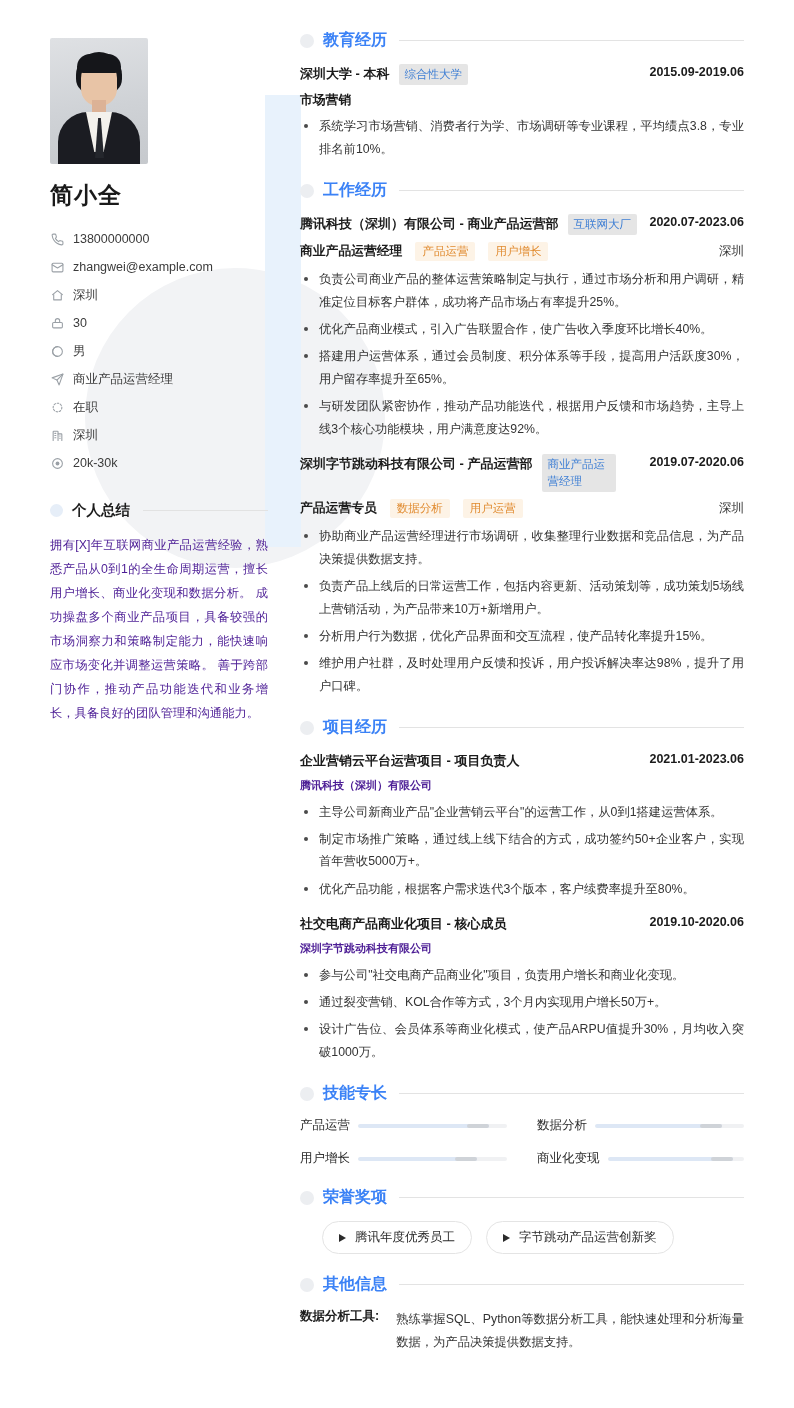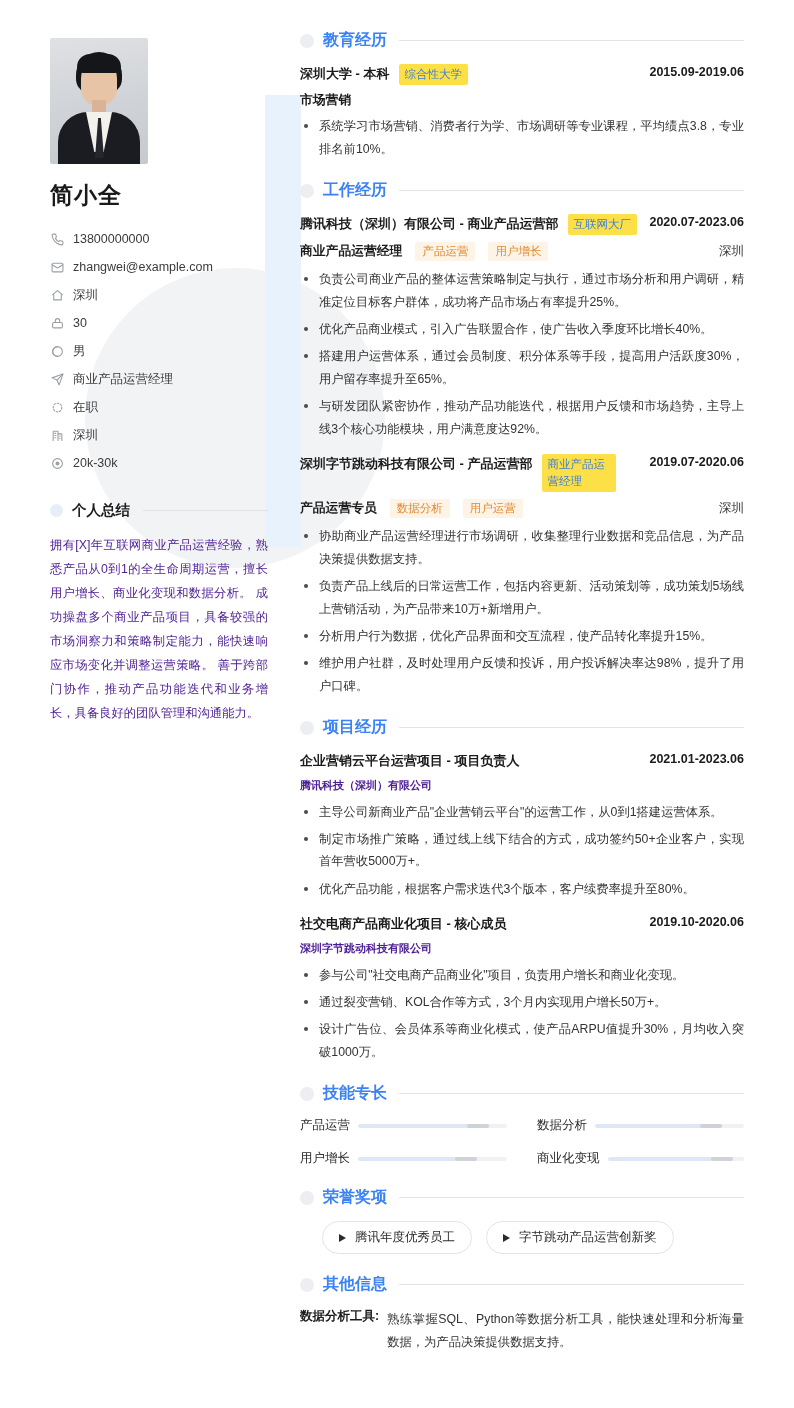--- a/index.html
+++ b/index.html
@@ -135,21 +135,21 @@
   .row1 {
     display: flex; align-items: flex-start; justify-content: space-between;
     gap: 10px; margin-bottom: 7px;
   }
   .row1-left { display: flex; align-items: flex-start; gap: 9px; flex-wrap: wrap; min-width: 0; }
   .org { font-size: 13px; font-weight: bold; color: #1b1b1b; line-height: 1.5; }
   .date { font-size: 12.5px; font-weight: bold; color: #1b1b1b; white-space: nowrap; flex: 0 0 auto; padding-top: 1px; }
 
   .tag-blue {
     display: inline-block;
-    background: #fde047; color: #3f7fd4;
+    background: #e5e5e5; color: #3f7fd4;
     font-size: 11.5px; line-height: 1.5;
     padding: 2px 6px; border-radius: 2px;
     max-width: 74px;
   }
 
   .row2 {
     display: flex; align-items: center; justify-content: space-between;
     gap: 10px; margin-bottom: 7px;
   }
   .row2-left { display: flex; align-items: center; gap: 13px; flex-wrap: wrap; }
@@ -200,21 +200,21 @@
     background: #fff;
   }
   .award-chip .tri {
     width: 0; height: 0;
     border-left: 7px solid #2b2b2b;
     border-top: 4.5px solid transparent;
     border-bottom: 4.5px solid transparent;
   }
 
   
-  .other-row { display: flex; gap: 8px; align-items: flex-start; }
+  .other-row { display: flex; gap: 17px; align-items: flex-start; }
   .other-label { font-size: 12.5px; font-weight: bold; color: #1b1b1b; white-space: nowrap; }
   .other-val { font-size: 12.3px; line-height: 1.85; color: #333; text-align: justify; }
 </style>
 </head>
 <body>
 
 <div id="decor">
   <div class="decor-circle"></div>
   <div class="decor-band"></div>
 </div>

